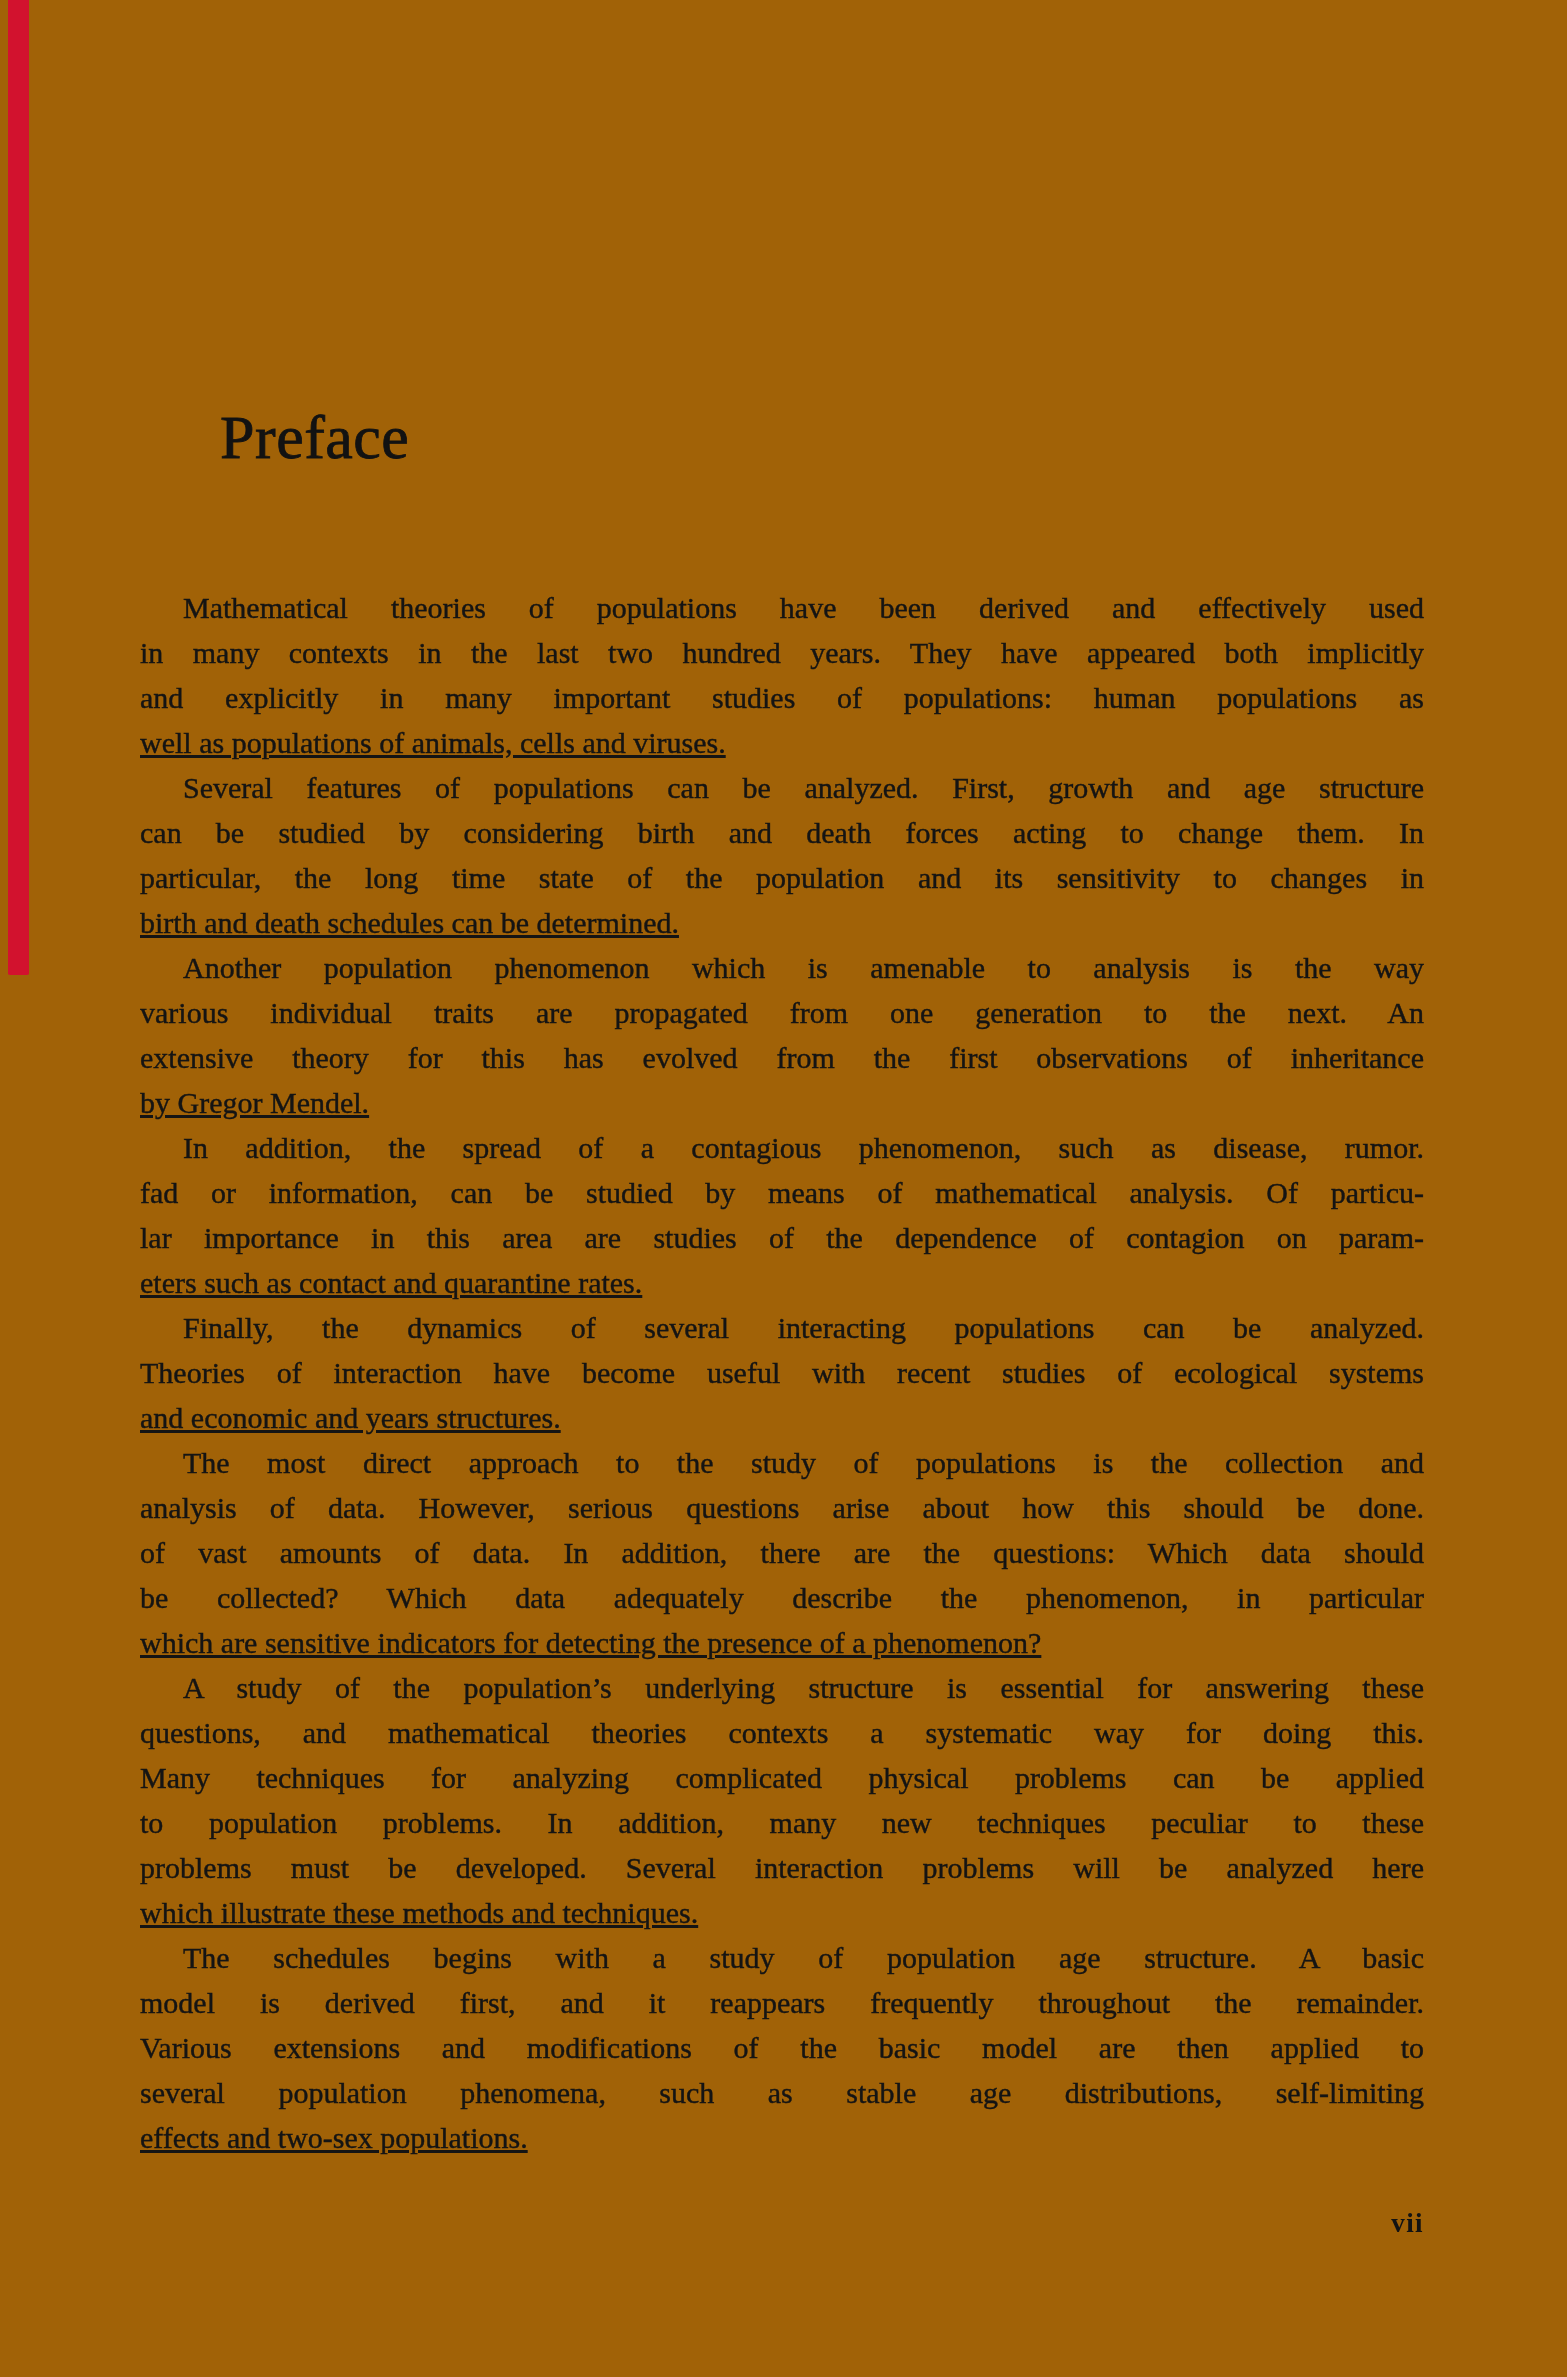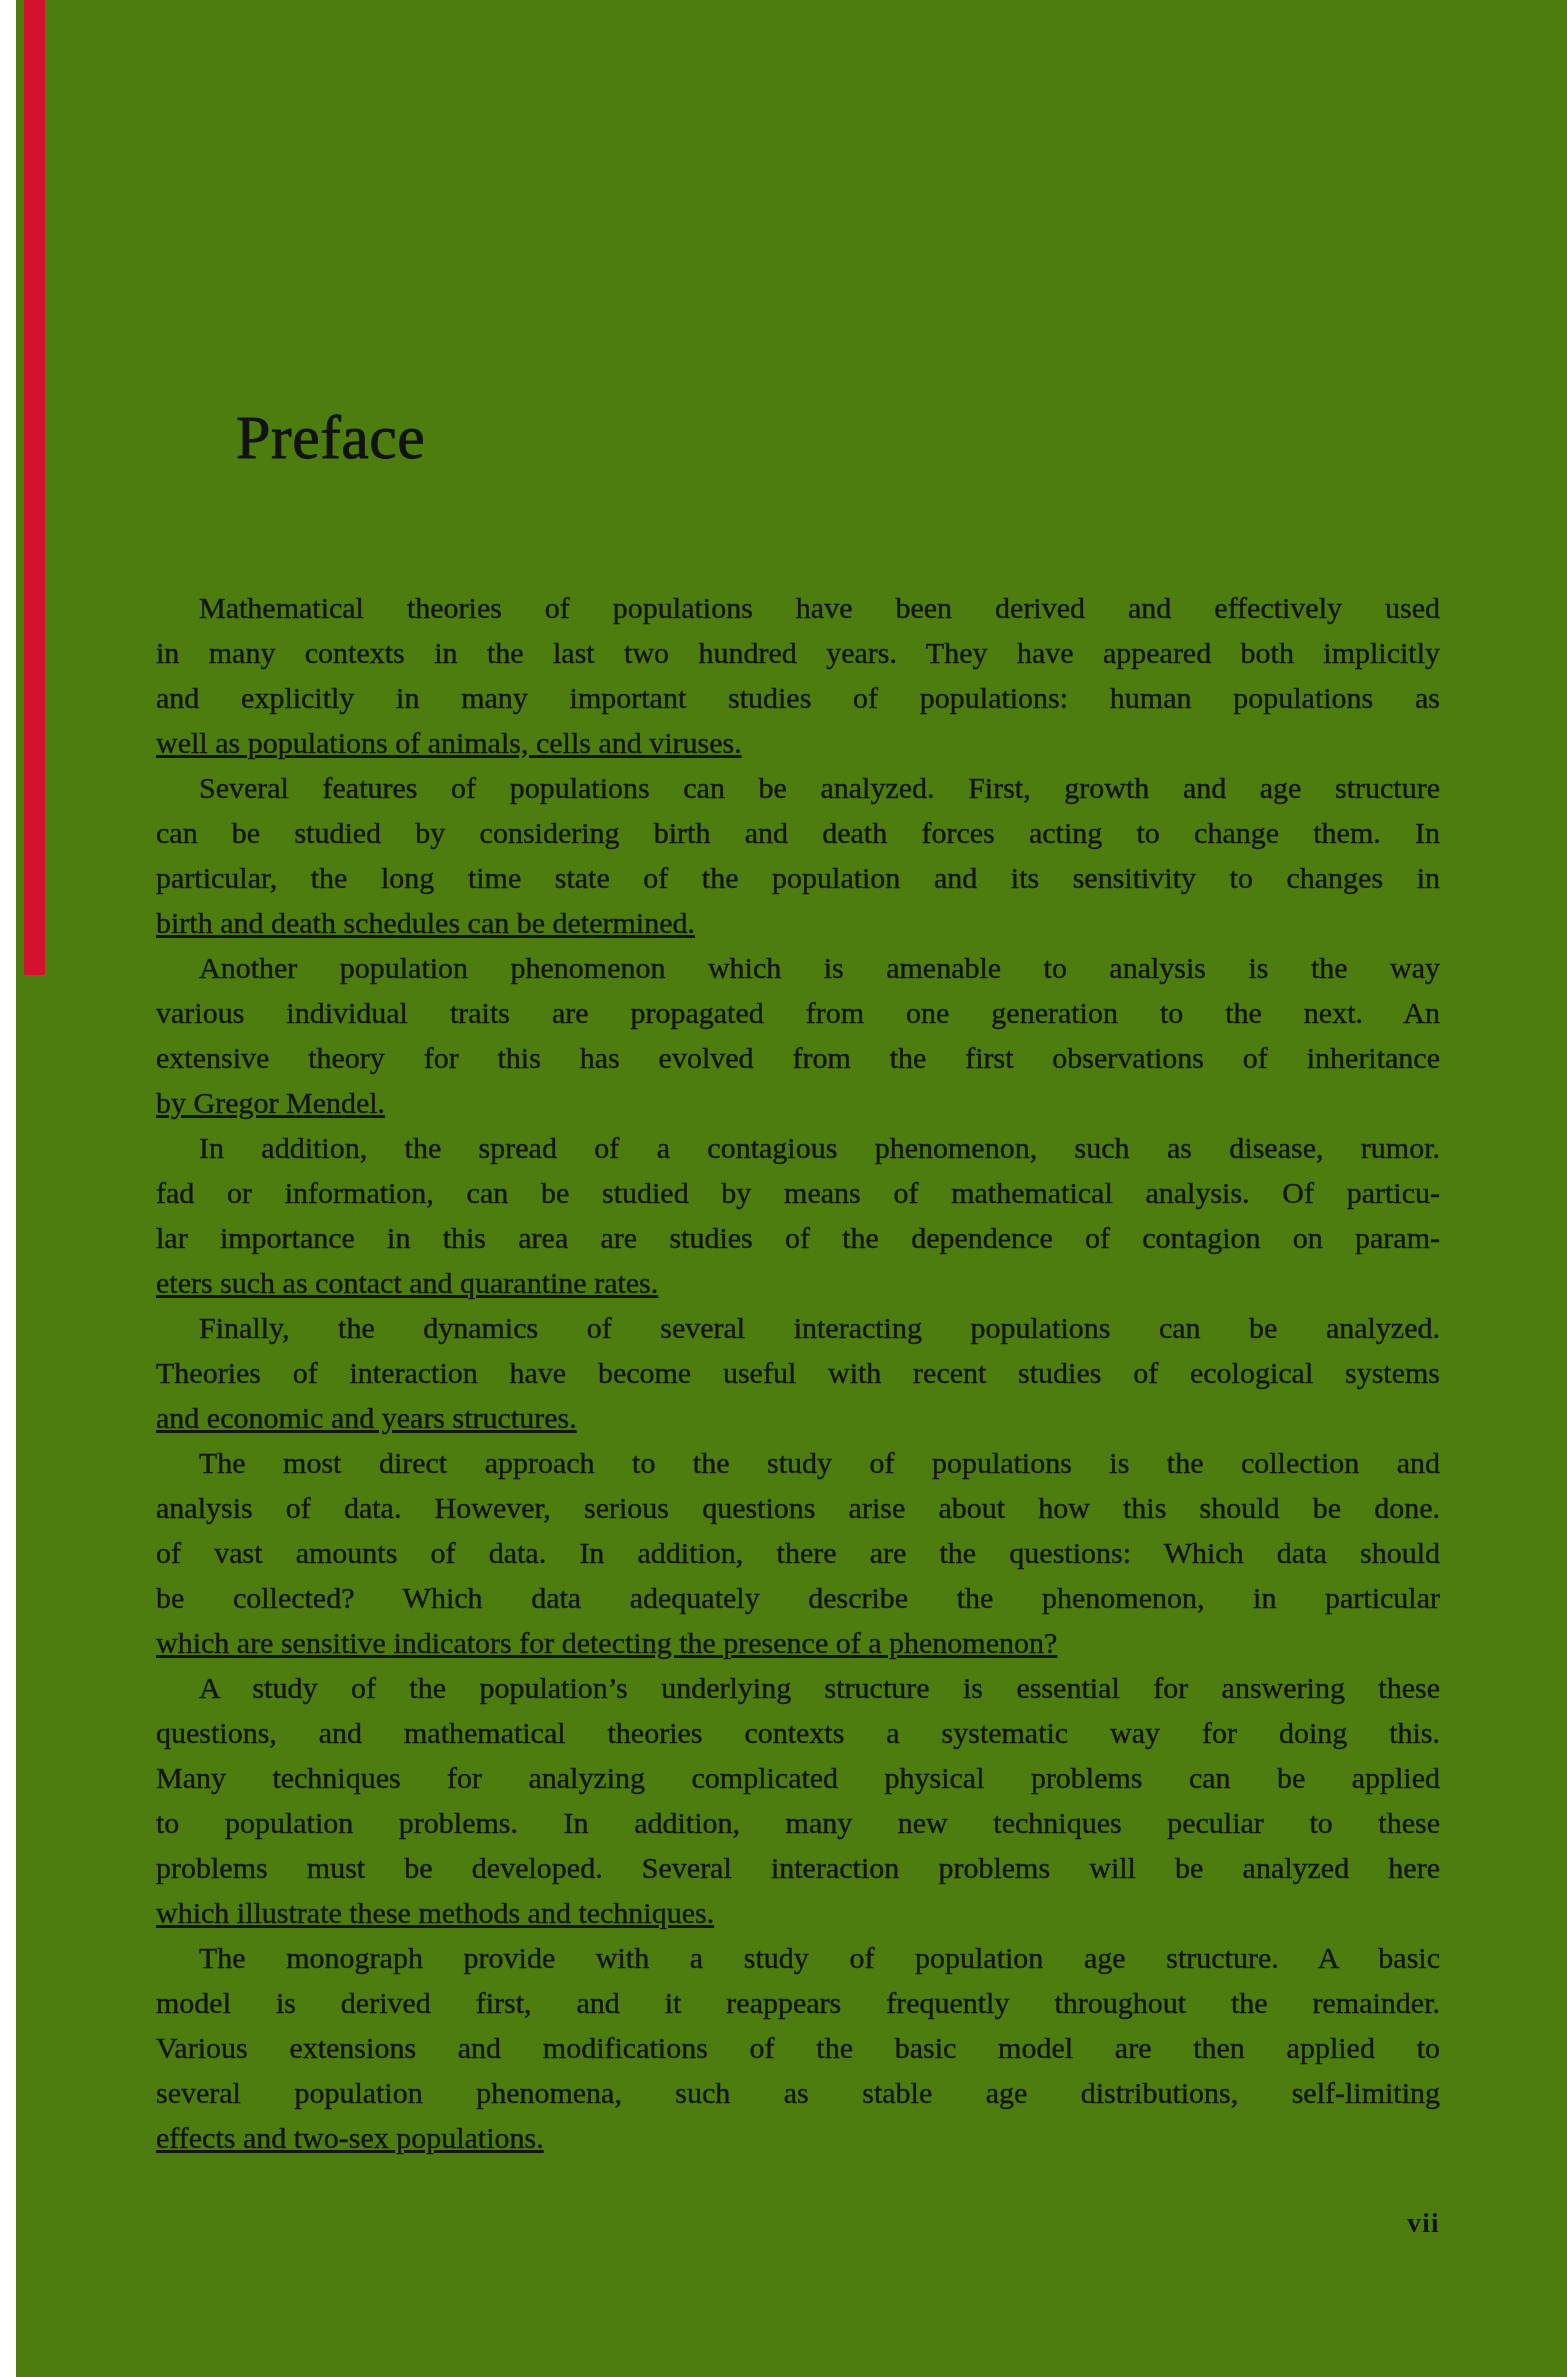--- a/index.html
+++ b/index.html
@@ -8,22 +8,21 @@
     height: 2377px;
     background: #ffffff;
     position: relative;
     font-family: "Liberation Serif", "DejaVu Serif", serif;
     color: #131313;
     overflow: hidden;
   }
   .page {
     position: absolute;
     inset: 0;
-    background: #4d7c0f;
-    margin-left: 16px;
+    background: #a16207;
   }
   
   .stripe {
     position: absolute;
     left: 8.2px;
     top: 0;
     width: 21px;
     height: 975px;
     border-radius: 0 0 1.8px 1.8px;
   }
@@ -99,21 +98,21 @@
       <div class="line">analysis of data. However, serious questions arise about how this should be done.</div>
       <div class="line">of vast amounts of data. In addition, there are the questions: Which data should</div>
       <div class="line">be collected? Which data adequately describe the phenomenon, in particular</div>
       <div class="line plast">which are sensitive indicators for detecting the presence of a phenomenon?</div>
       <div class="line first">A study of the population’s underlying structure is essential for answering these</div>
       <div class="line">questions, and mathematical theories contexts a systematic way for doing this.</div>
       <div class="line">Many techniques for analyzing complicated physical problems can be applied</div>
       <div class="line">to population problems. In addition, many new techniques peculiar to these</div>
       <div class="line">problems must be developed. Several interaction problems will be analyzed here</div>
       <div class="line plast">which illustrate these methods and techniques.</div>
-      <div class="line first">The monograph provide with a study of population age structure. A basic</div>
+      <div class="line first">The schedules begins with a study of population age structure. A basic</div>
       <div class="line">model is derived first, and it reappears frequently throughout the remainder.</div>
       <div class="line">Various extensions and modifications of the basic model are then applied to</div>
       <div class="line">several population phenomena, such as stable age distributions, self-limiting</div>
       <div class="line plast">effects and two-sex populations.</div>
     </div>
   <div class="folio">vii</div>
 </div>
 
 
 </body></html>

